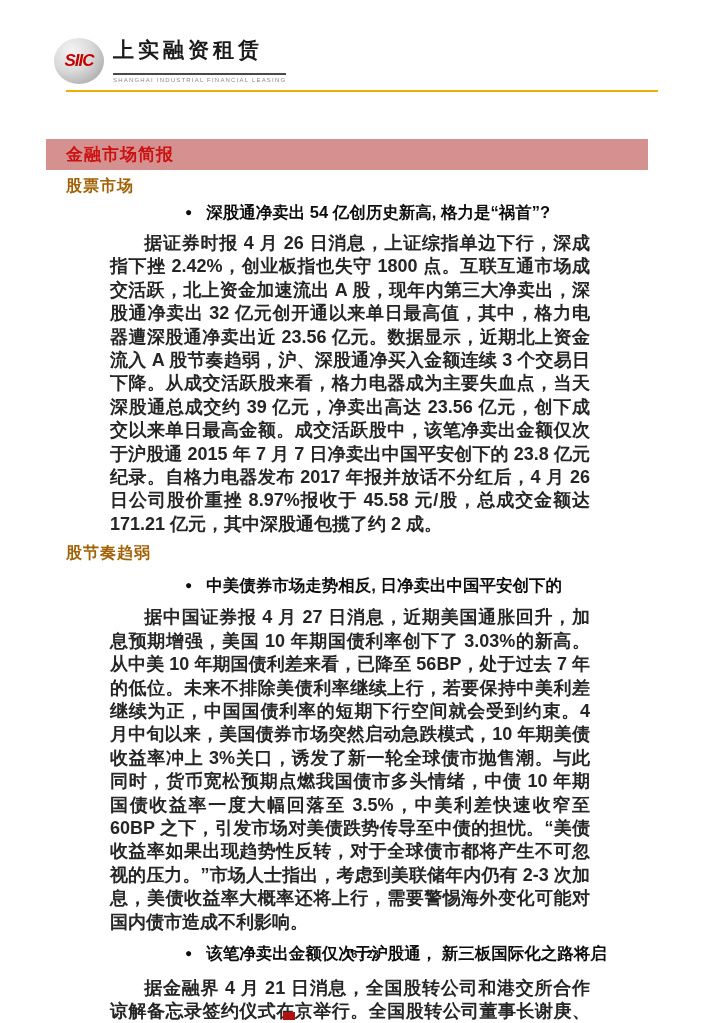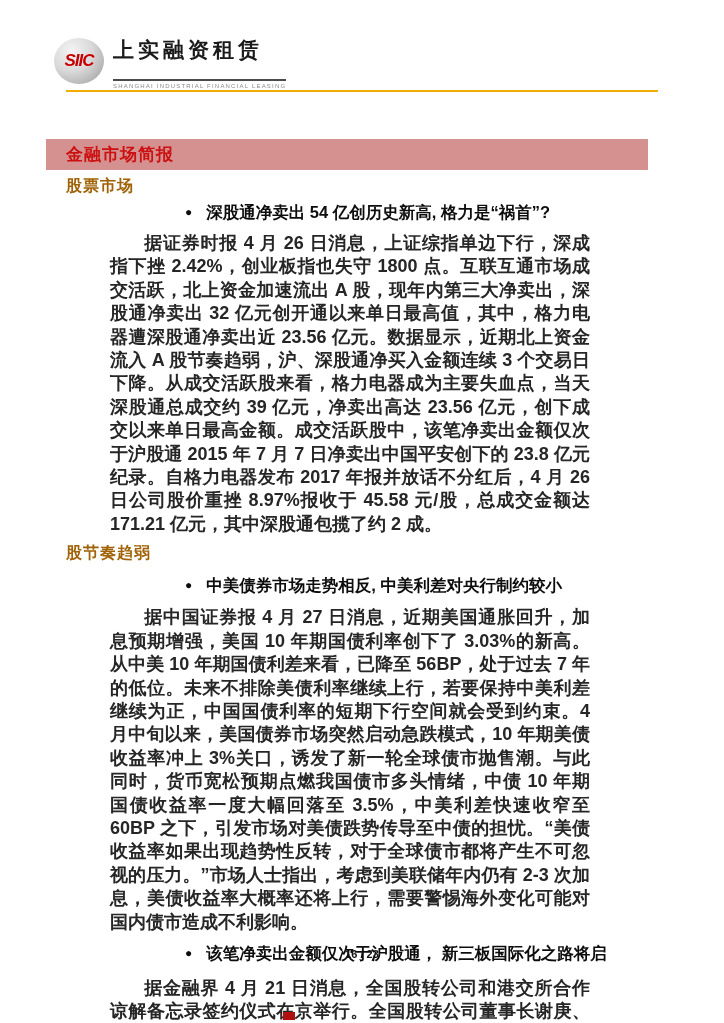--- a/index.html
+++ b/index.html
@@ -14,21 +14,21 @@
     background:radial-gradient(circle at 35% 28%,#f4f4f4 0%,#d9d9d9 45%,#989898 100%);
     display:flex;align-items:center;justify-content:center;
   }
   .globe span{
     color:#c40000;font-style:italic;font-weight:bold;font-size:17px;
     letter-spacing:-1px;text-shadow:0 0 1px #ffffff;
   }
   .logo-text{display:flex;flex-direction:column;}
   .logo-cn{
     font-size:21px;font-weight:bold;color:#1a1a1a;letter-spacing:4px;
-    padding-bottom:15px;border-bottom:2px solid #4a4a4a;white-space:nowrap;
+    padding-bottom:9px;border-bottom:2px solid #4a4a4a;white-space:nowrap;
   }
   .logo-en{font-size:6px;color:#8a8a8a;letter-spacing:1.2px;margin-top:2px;white-space:nowrap;}
   
   .gold-line{position:absolute;top:90px;left:66px;width:592px;height:2px;background:#f0ae00;}
   
   .banner{position:absolute;top:139px;left:46px;width:602px;height:31px;background:#d59090;display:flex;align-items:center;text-align:center;}
   .banner-title{color:#cc1111;font-weight:bold;font-size:17px;margin-left:20px;letter-spacing:1px;}
   
   .content{position:absolute;top:170px;left:0;width:724px;}
   .sec-heading{margin:6px 0 0 66px;font-size:16px;font-weight:bold;color:#a16207;letter-spacing:1px;}
@@ -77,21 +77,21 @@
     <div class="sec-heading">股票市场</div>
     <div class="bullet-row">
       <span class="bullet-dot">●</span>
       <span>深股通净卖出 54 亿创历史新高, 格力是“祸首”?</span>
     </div>
     <div class="para">据证券时报 4 月 26 日消息，上证综指单边下行，深成指下挫 2.42%，创业板指也失守 1800 点。互联互通市场成交活跃，北上资金加速流出 A 股，现年内第三大净卖出，深股通净卖出 32 亿元创开通以来单日最高值，其中，格力电器遭深股通净卖出近 23.56 亿元。数据显示，近期北上资金流入 A 股节奏趋弱，沪、深股通净买入金额连续 3 个交易日下降。从成交活跃股来看，格力电器成为主要失血点，当天深股通总成交约 39 亿元，净卖出高达 23.56 亿元，创下成交以来单日最高金额。成交活跃股中，该笔净卖出金额仅次于沪股通 2015 年 7 月 7 日净卖出中国平安创下的 23.8 亿元纪录。自格力电器发布 2017 年报并放话不分红后，4 月 26 日公司股价重挫 8.97%报收于 45.58 元/股，总成交金额达 171.21 亿元，其中深股通包揽了约 2 成。</div>
 
     <div class="sec-heading mt-h2">股节奏趋弱</div>
     <div class="bullet-row mt-b2">
       <span class="bullet-dot">●</span>
-      <span>中美债券市场走势相反, 中美利差对央行制约较小</span>
+      <span>中美债券市场走势相反, 日净卖出中国平安创下的</span>
     </div>
     <div class="para mt-p2">据中国证券报 4 月 27 日消息，近期美国通胀回升，加息预期增强，美国 10 年期国债利率创下了 3.03%的新高。从中美 10 年期国债利差来看，已降至 56BP，处于过去 7 年的低位。未来不排除美债利率继续上行，若要保持中美利差继续为正，中国国债利率的短期下行空间就会受到约束。4 月中旬以来，美国债券市场突然启动急跌模式，10 年期美债收益率冲上 3%关口，诱发了新一轮全球债市抛售潮。与此同时，货币宽松预期点燃我国债市多头情绪，中债 10 年期国债收益率一度大幅回落至 3.5%，中美利差快速收窄至 60BP 之下，引发市场对美债跌势传导至中债的担忧。“美债收益率如果出现趋势性反转，对于全球债市都将产生不可忽视的压力。”市场人士指出，考虑到美联储年内仍有 2-3 次加息，美债收益率大概率还将上行，需要警惕海外变化可能对国内债市造成不利影响。</div>
 
     <div class="bullet-row mt-b3">
       <span class="bullet-dot">●</span>
       <span>该笔净卖出金额仅次于沪股通， 新三板国际化之路将启</span>
     </div>
     <div class="para mt-p3">据金融界 4 月 21 日消息，全国股转公司和港交所合作谅解备忘录签约仪式在京举行。全国股转公司董事长谢庚、港交所行政总裁李小加、中国证监会、北京市金融局及中国结算相关领导、11 家新三板挂牌公司代表等出席签约仪式。全国股转公司总经理李明在致辞中表示，此次签署合作谅解备忘录，对于推动优质企业两地挂牌具有重要意义，是全国股转系统迈向国际化的第一步。新三板将不断完善市场功能，为挂牌融资提供多元渠道，为国际资本引进来提供助力，新三板未来将在国际化道路上继</div>
 
   </div>

